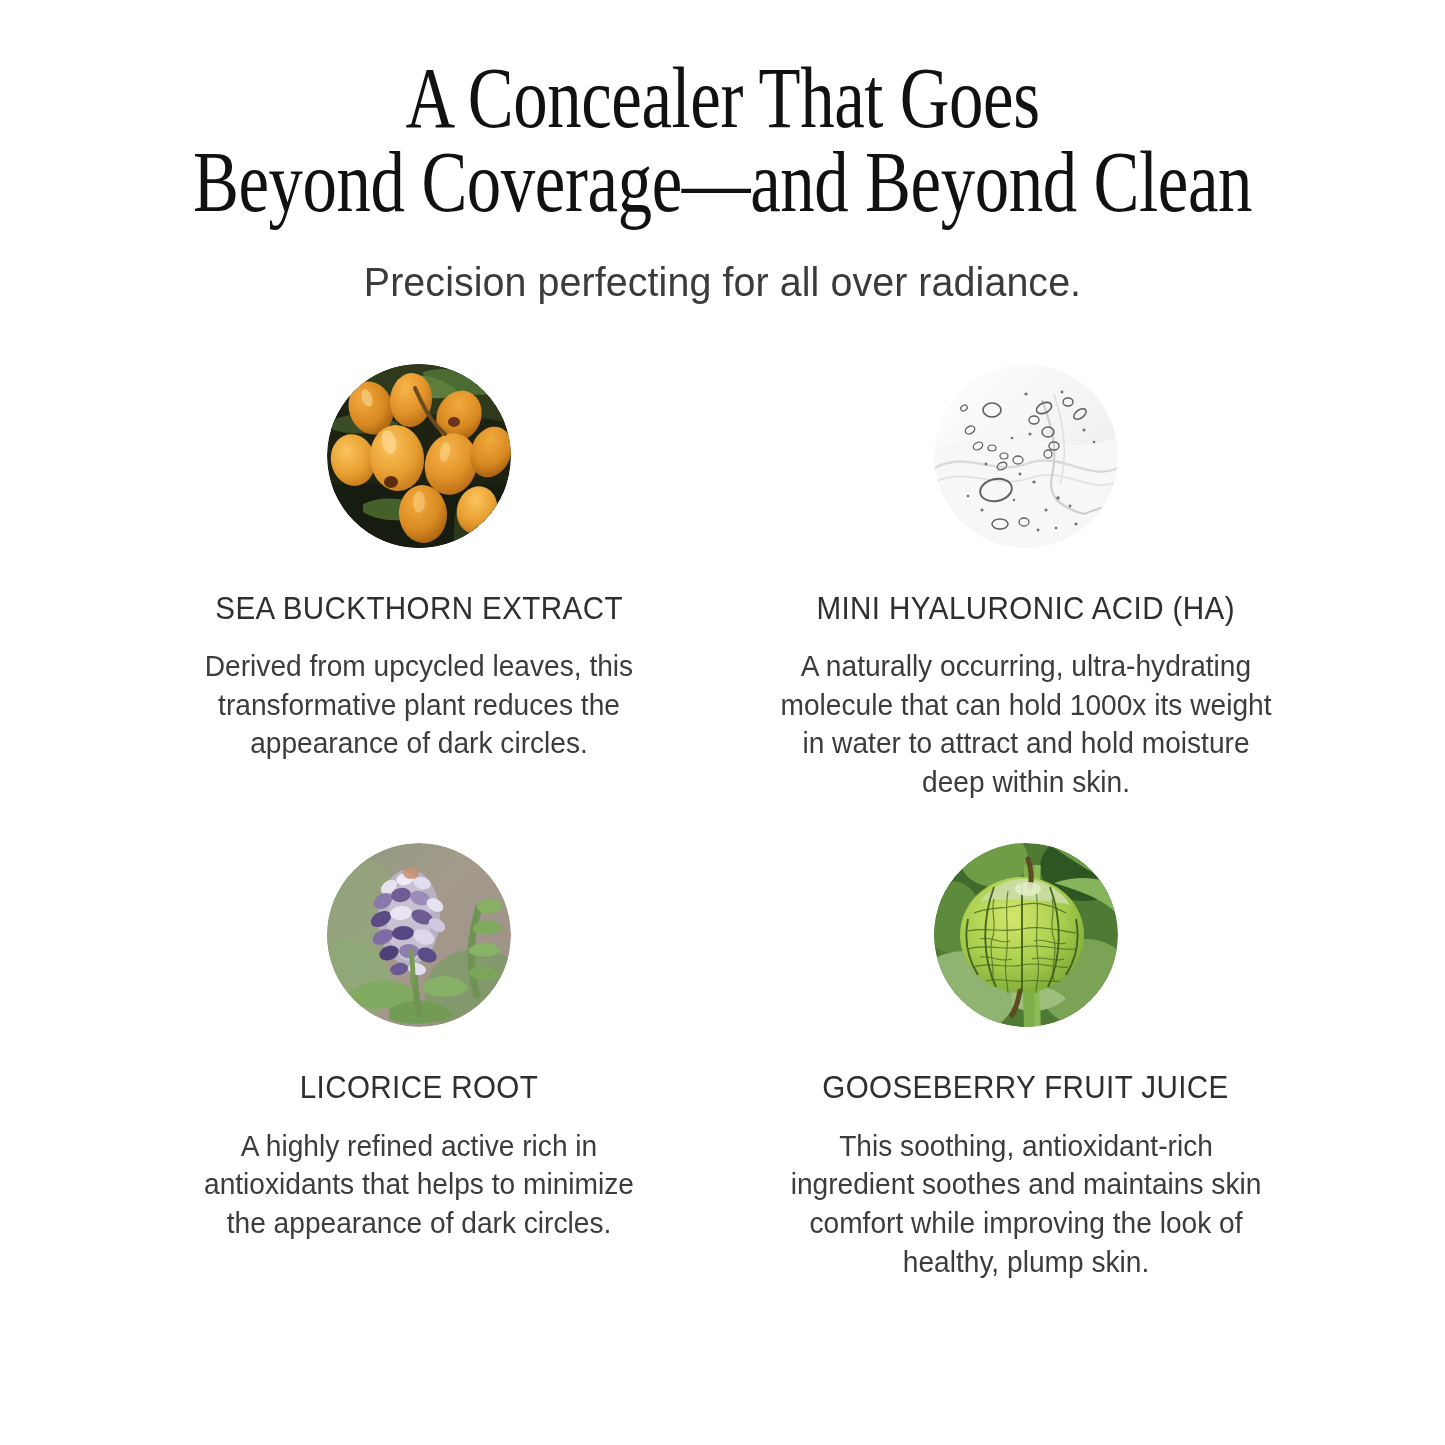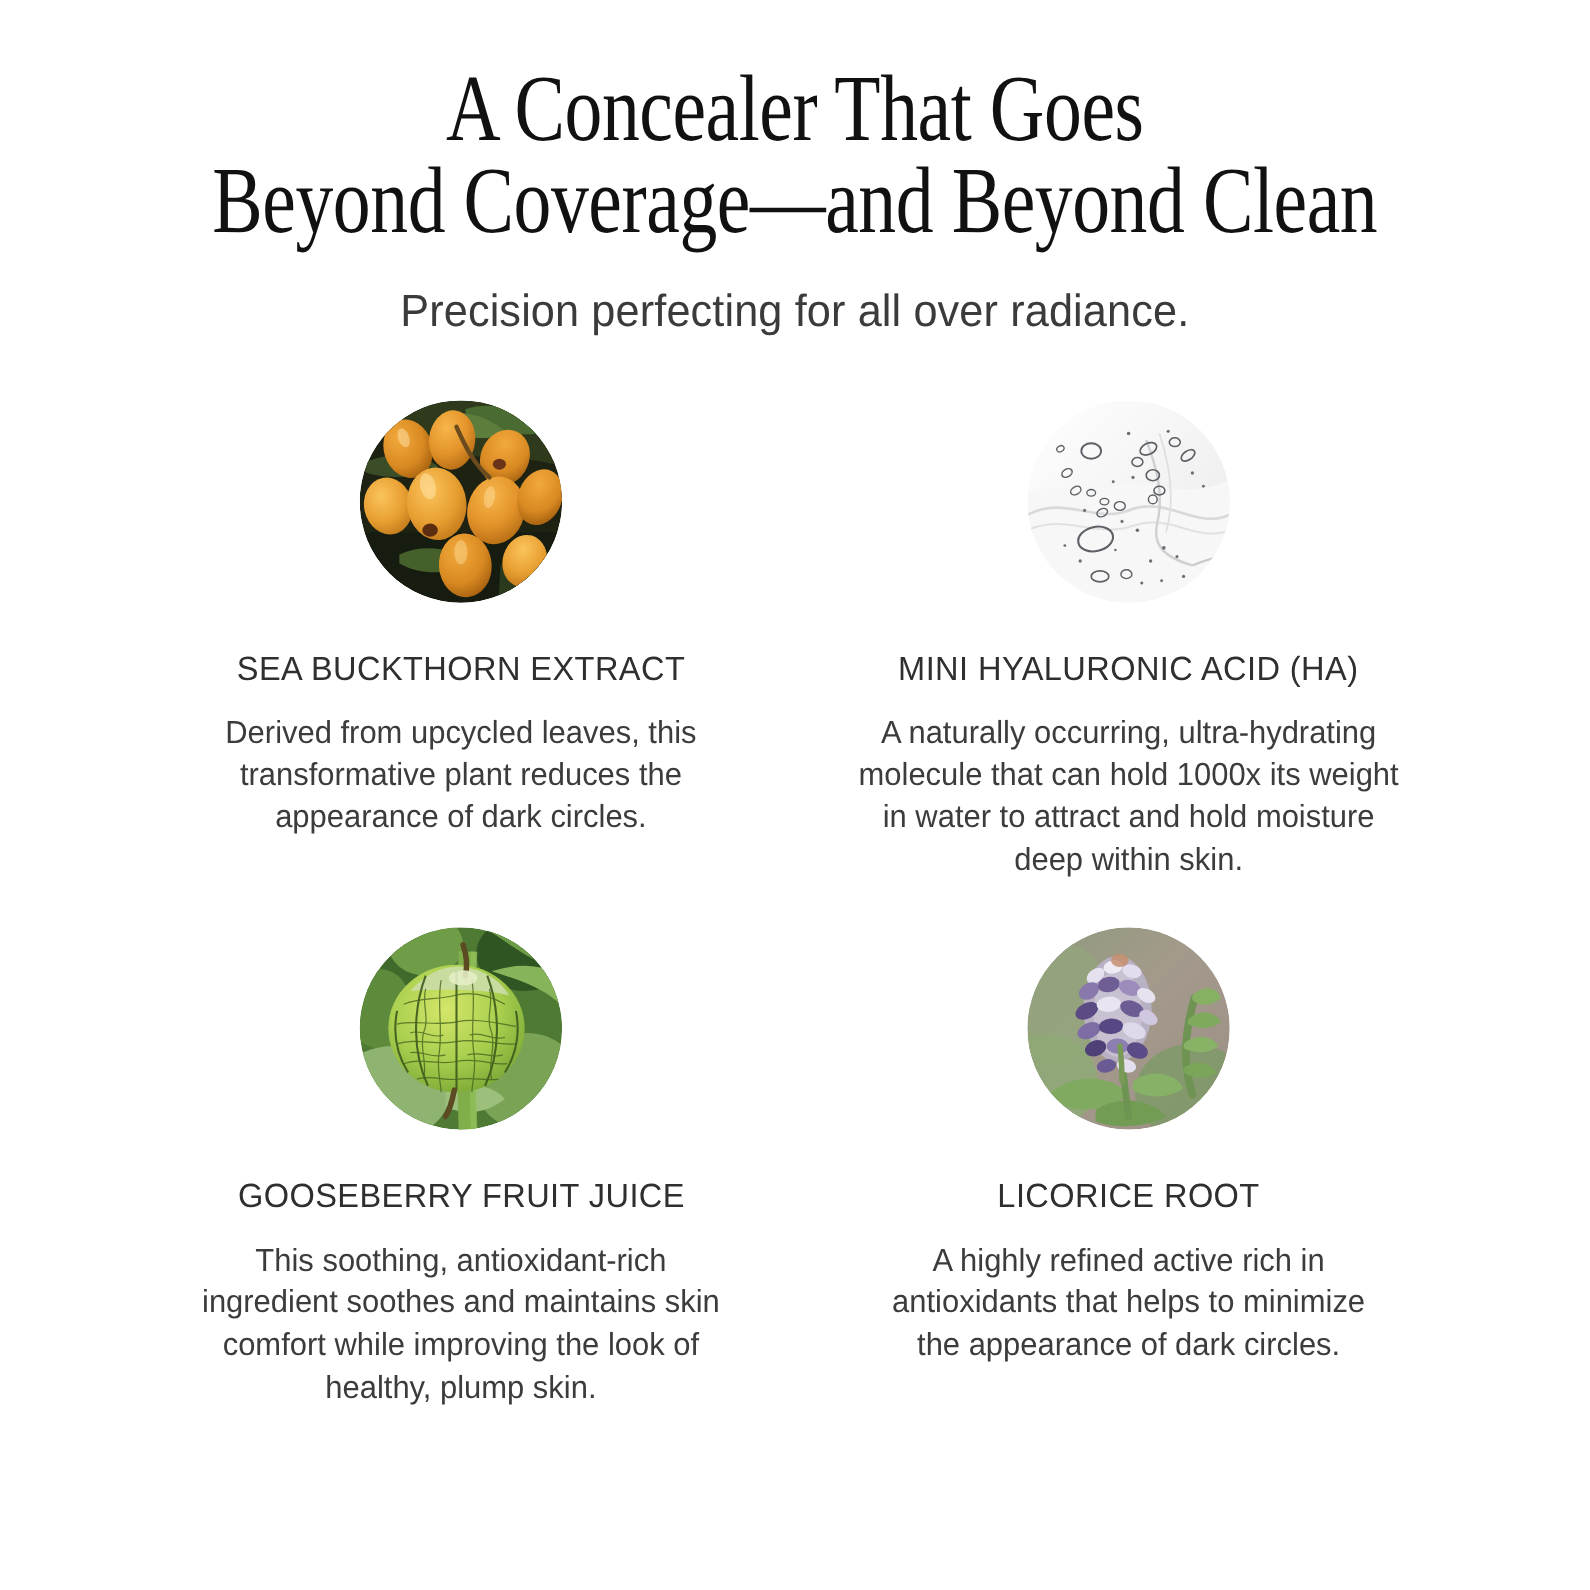--- a/index.html
+++ b/index.html
@@ -237,86 +237,20 @@
         </svg>
       </div>
       <div class="card-title">MINI HYALURONIC ACID (HA)</div>
       <div class="card-body card-body-r">A naturally occurring, ultra-hydrating molecule that can hold 1000x its weight in water to attract and hold moisture deep within skin.</div>
     </div>
 
     <div class="card">
       <div class="thumb">
         <svg viewBox="0 0 184 184" xmlns="http://www.w3.org/2000/svg" aria-hidden="true">
           <defs>
-            <clipPath id="c4">
-                <circle cx="92" cy="92" r="92"></circle>
-              </clipPath>
-            <radialGradient id="husk" cx="42%" cy="35%" r="72%">
-              <stop offset="0%" stop-color="#d4e66a"></stop>
-                <stop offset="55%" stop-color="#a9cf4e"></stop>
-                <stop offset="100%" stop-color="#77a534"></stop>
-            </radialGradient>
-          </defs>
-          <g clip-path="url(#c4)">
-            <rect width="184" height="184" fill="#4e7a34"></rect>
-            <ellipse cx="26" cy="26" rx="46" ry="40" fill="#3f6a2c"></ellipse>
-            <ellipse cx="60" cy="16" rx="34" ry="28" fill="#6f9d47"></ellipse>
-            <ellipse cx="150" cy="24" rx="44" ry="34" fill="#2f5622"></ellipse>
-            <path d="M112 0 C136 14 158 34 184 38 L184 0 Z" fill="#6d9c46"></path>
-            <path d="M120 40 C146 48 170 56 184 72 L184 44 C166 34 144 32 120 40 Z" fill="#86b45a"></path>
-            <ellipse cx="18" cy="74" rx="30" ry="36" fill="#5e8a3c"></ellipse>
-            <ellipse cx="30" cy="150" rx="52" ry="42" fill="#8fb370"></ellipse>
-            <ellipse cx="152" cy="140" rx="48" ry="44" fill="#7aa356"></ellipse>
-            <path d="M78 150 C96 140 120 142 132 156 C112 172 88 170 78 162 Z" fill="#9cc07c"></path>
-
-            <path d="M98 22 C96 60 96 120 98 184" stroke="#7fae4a" stroke-width="16" fill="none"></path>
-            <path d="M104 22 C102 60 102 120 104 184" stroke="#93c25c" stroke-width="6" fill="none" opacity="0.7"></path>
-
-            <ellipse cx="88" cy="92" rx="62" ry="58" fill="url(#husk)"></ellipse>
-
-            <path d="M46 58 C60 42 78 34 94 36 C112 38 128 48 136 62 C116 56 66 56 46 58 Z" fill="#c9dca4" opacity="0.95"></path>
-
-            <g stroke="#3f5c1e" fill="none" stroke-width="1.9" opacity="0.92">
-              <path d="M88 40 C88 70 88 110 88 148"></path>
-              <path d="M60 44 C48 76 48 114 62 144"></path>
-              <path d="M116 44 C128 76 128 114 114 144"></path>
-              <path d="M34 76 C30 96 34 116 44 132"></path>
-              <path d="M142 76 C146 96 142 116 132 132"></path>
-            </g>
-
-            <g stroke="#47651f" fill="none" stroke-width="1.1" opacity="0.8">
-              <path d="M40 70 C54 64 70 66 86 62 C102 58 118 62 132 70"></path>
-              <path d="M34 88 C52 84 68 90 88 86 C108 82 126 88 142 90"></path>
-              <path d="M34 106 C52 100 70 108 88 104 C108 100 126 108 142 106"></path>
-              <path d="M40 124 C56 118 72 126 88 122 C106 118 122 126 134 124"></path>
-              <path d="M52 138 C66 134 78 140 90 138 C104 136 116 140 126 138"></path>
-              <path d="M60 56 C56 70 64 82 58 96 C54 110 62 124 58 138"></path>
-              <path d="M118 56 C122 70 114 82 120 96 C124 110 116 124 120 138"></path>
-              <path d="M74 48 C70 70 76 92 72 116 C70 130 74 142 74 150"></path>
-              <path d="M102 48 C106 70 100 92 104 116 C106 130 102 142 102 150"></path>
-              <path d="M46 96 C58 92 64 102 76 98"></path>
-              <path d="M100 98 C112 94 120 104 132 100"></path>
-              <path d="M46 114 C58 112 66 120 78 116"></path>
-              <path d="M98 116 C110 112 120 120 130 116"></path>
-            </g>
-
-            <path d="M94 16 C98 28 98 36 96 44" stroke="#5c4a22" stroke-width="5" fill="none" stroke-linecap="round"></path>
-            <path d="M86 148 C84 158 82 166 78 172" stroke="#5c4a22" stroke-width="5" fill="none" stroke-linecap="round"></path>
-            <ellipse cx="94" cy="46" rx="13" ry="7" fill="#e3edc4" opacity="0.9"></ellipse>
-          </g>
-        </svg>
-      </div>
-      <div class="card-title">GOOSEBERRY FRUIT JUICE</div>
-      <div class="card-body card-body-r">This soothing, antioxidant-rich ingredient soothes and maintains skin comfort while improving the look of healthy, plump skin.</div>
-    </div>
-
-    <div class="card">
-      <div class="thumb">
-        <svg viewBox="0 0 184 184" xmlns="http://www.w3.org/2000/svg" aria-hidden="true">
-          <defs>
             <clipPath id="c3">
                 <circle cx="92" cy="92" r="92"></circle>
               </clipPath>
             <linearGradient id="licbg" x1="0" y1="0" x2="1" y2="1">
               <stop offset="0%" stop-color="#8e9a7c"></stop>
                 <stop offset="45%" stop-color="#a49a8c"></stop>
                 <stop offset="100%" stop-color="#9b8f83"></stop>
             </linearGradient>
           </defs>
           <g clip-path="url(#c3)">
@@ -362,14 +296,80 @@
             </g>
             <ellipse cx="84" cy="30" rx="8" ry="6" fill="#c68f6d" opacity="0.85"></ellipse>
             <path d="M84 108 C86 122 86 132 86 140" stroke="#7a9a58" stroke-width="5" fill="none" stroke-linecap="round"></path>
           </g>
         </svg>
       </div>
       <div class="card-title">LICORICE ROOT</div>
       <div class="card-body">A highly refined active rich in antioxidants that helps to minimize the appearance of dark circles.</div>
     </div>
 
+    <div class="card">
+      <div class="thumb">
+        <svg viewBox="0 0 184 184" xmlns="http://www.w3.org/2000/svg" aria-hidden="true">
+          <defs>
+            <clipPath id="c4">
+                <circle cx="92" cy="92" r="92"></circle>
+              </clipPath>
+            <radialGradient id="husk" cx="42%" cy="35%" r="72%">
+              <stop offset="0%" stop-color="#d4e66a"></stop>
+                <stop offset="55%" stop-color="#a9cf4e"></stop>
+                <stop offset="100%" stop-color="#77a534"></stop>
+            </radialGradient>
+          </defs>
+          <g clip-path="url(#c4)">
+            <rect width="184" height="184" fill="#4e7a34"></rect>
+            <ellipse cx="26" cy="26" rx="46" ry="40" fill="#3f6a2c"></ellipse>
+            <ellipse cx="60" cy="16" rx="34" ry="28" fill="#6f9d47"></ellipse>
+            <ellipse cx="150" cy="24" rx="44" ry="34" fill="#2f5622"></ellipse>
+            <path d="M112 0 C136 14 158 34 184 38 L184 0 Z" fill="#6d9c46"></path>
+            <path d="M120 40 C146 48 170 56 184 72 L184 44 C166 34 144 32 120 40 Z" fill="#86b45a"></path>
+            <ellipse cx="18" cy="74" rx="30" ry="36" fill="#5e8a3c"></ellipse>
+            <ellipse cx="30" cy="150" rx="52" ry="42" fill="#8fb370"></ellipse>
+            <ellipse cx="152" cy="140" rx="48" ry="44" fill="#7aa356"></ellipse>
+            <path d="M78 150 C96 140 120 142 132 156 C112 172 88 170 78 162 Z" fill="#9cc07c"></path>
+
+            <path d="M98 22 C96 60 96 120 98 184" stroke="#7fae4a" stroke-width="16" fill="none"></path>
+            <path d="M104 22 C102 60 102 120 104 184" stroke="#93c25c" stroke-width="6" fill="none" opacity="0.7"></path>
+
+            <ellipse cx="88" cy="92" rx="62" ry="58" fill="url(#husk)"></ellipse>
+
+            <path d="M46 58 C60 42 78 34 94 36 C112 38 128 48 136 62 C116 56 66 56 46 58 Z" fill="#c9dca4" opacity="0.95"></path>
+
+            <g stroke="#3f5c1e" fill="none" stroke-width="1.9" opacity="0.92">
+              <path d="M88 40 C88 70 88 110 88 148"></path>
+              <path d="M60 44 C48 76 48 114 62 144"></path>
+              <path d="M116 44 C128 76 128 114 114 144"></path>
+              <path d="M34 76 C30 96 34 116 44 132"></path>
+              <path d="M142 76 C146 96 142 116 132 132"></path>
+            </g>
+
+            <g stroke="#47651f" fill="none" stroke-width="1.1" opacity="0.8">
+              <path d="M40 70 C54 64 70 66 86 62 C102 58 118 62 132 70"></path>
+              <path d="M34 88 C52 84 68 90 88 86 C108 82 126 88 142 90"></path>
+              <path d="M34 106 C52 100 70 108 88 104 C108 100 126 108 142 106"></path>
+              <path d="M40 124 C56 118 72 126 88 122 C106 118 122 126 134 124"></path>
+              <path d="M52 138 C66 134 78 140 90 138 C104 136 116 140 126 138"></path>
+              <path d="M60 56 C56 70 64 82 58 96 C54 110 62 124 58 138"></path>
+              <path d="M118 56 C122 70 114 82 120 96 C124 110 116 124 120 138"></path>
+              <path d="M74 48 C70 70 76 92 72 116 C70 130 74 142 74 150"></path>
+              <path d="M102 48 C106 70 100 92 104 116 C106 130 102 142 102 150"></path>
+              <path d="M46 96 C58 92 64 102 76 98"></path>
+              <path d="M100 98 C112 94 120 104 132 100"></path>
+              <path d="M46 114 C58 112 66 120 78 116"></path>
+              <path d="M98 116 C110 112 120 120 130 116"></path>
+            </g>
+
+            <path d="M94 16 C98 28 98 36 96 44" stroke="#5c4a22" stroke-width="5" fill="none" stroke-linecap="round"></path>
+            <path d="M86 148 C84 158 82 166 78 172" stroke="#5c4a22" stroke-width="5" fill="none" stroke-linecap="round"></path>
+            <ellipse cx="94" cy="46" rx="13" ry="7" fill="#e3edc4" opacity="0.9"></ellipse>
+          </g>
+        </svg>
+      </div>
+      <div class="card-title">GOOSEBERRY FRUIT JUICE</div>
+      <div class="card-body card-body-r">This soothing, antioxidant-rich ingredient soothes and maintains skin comfort while improving the look of healthy, plump skin.</div>
+    </div>
+
   </div>
 </div>
 
 </body></html>

